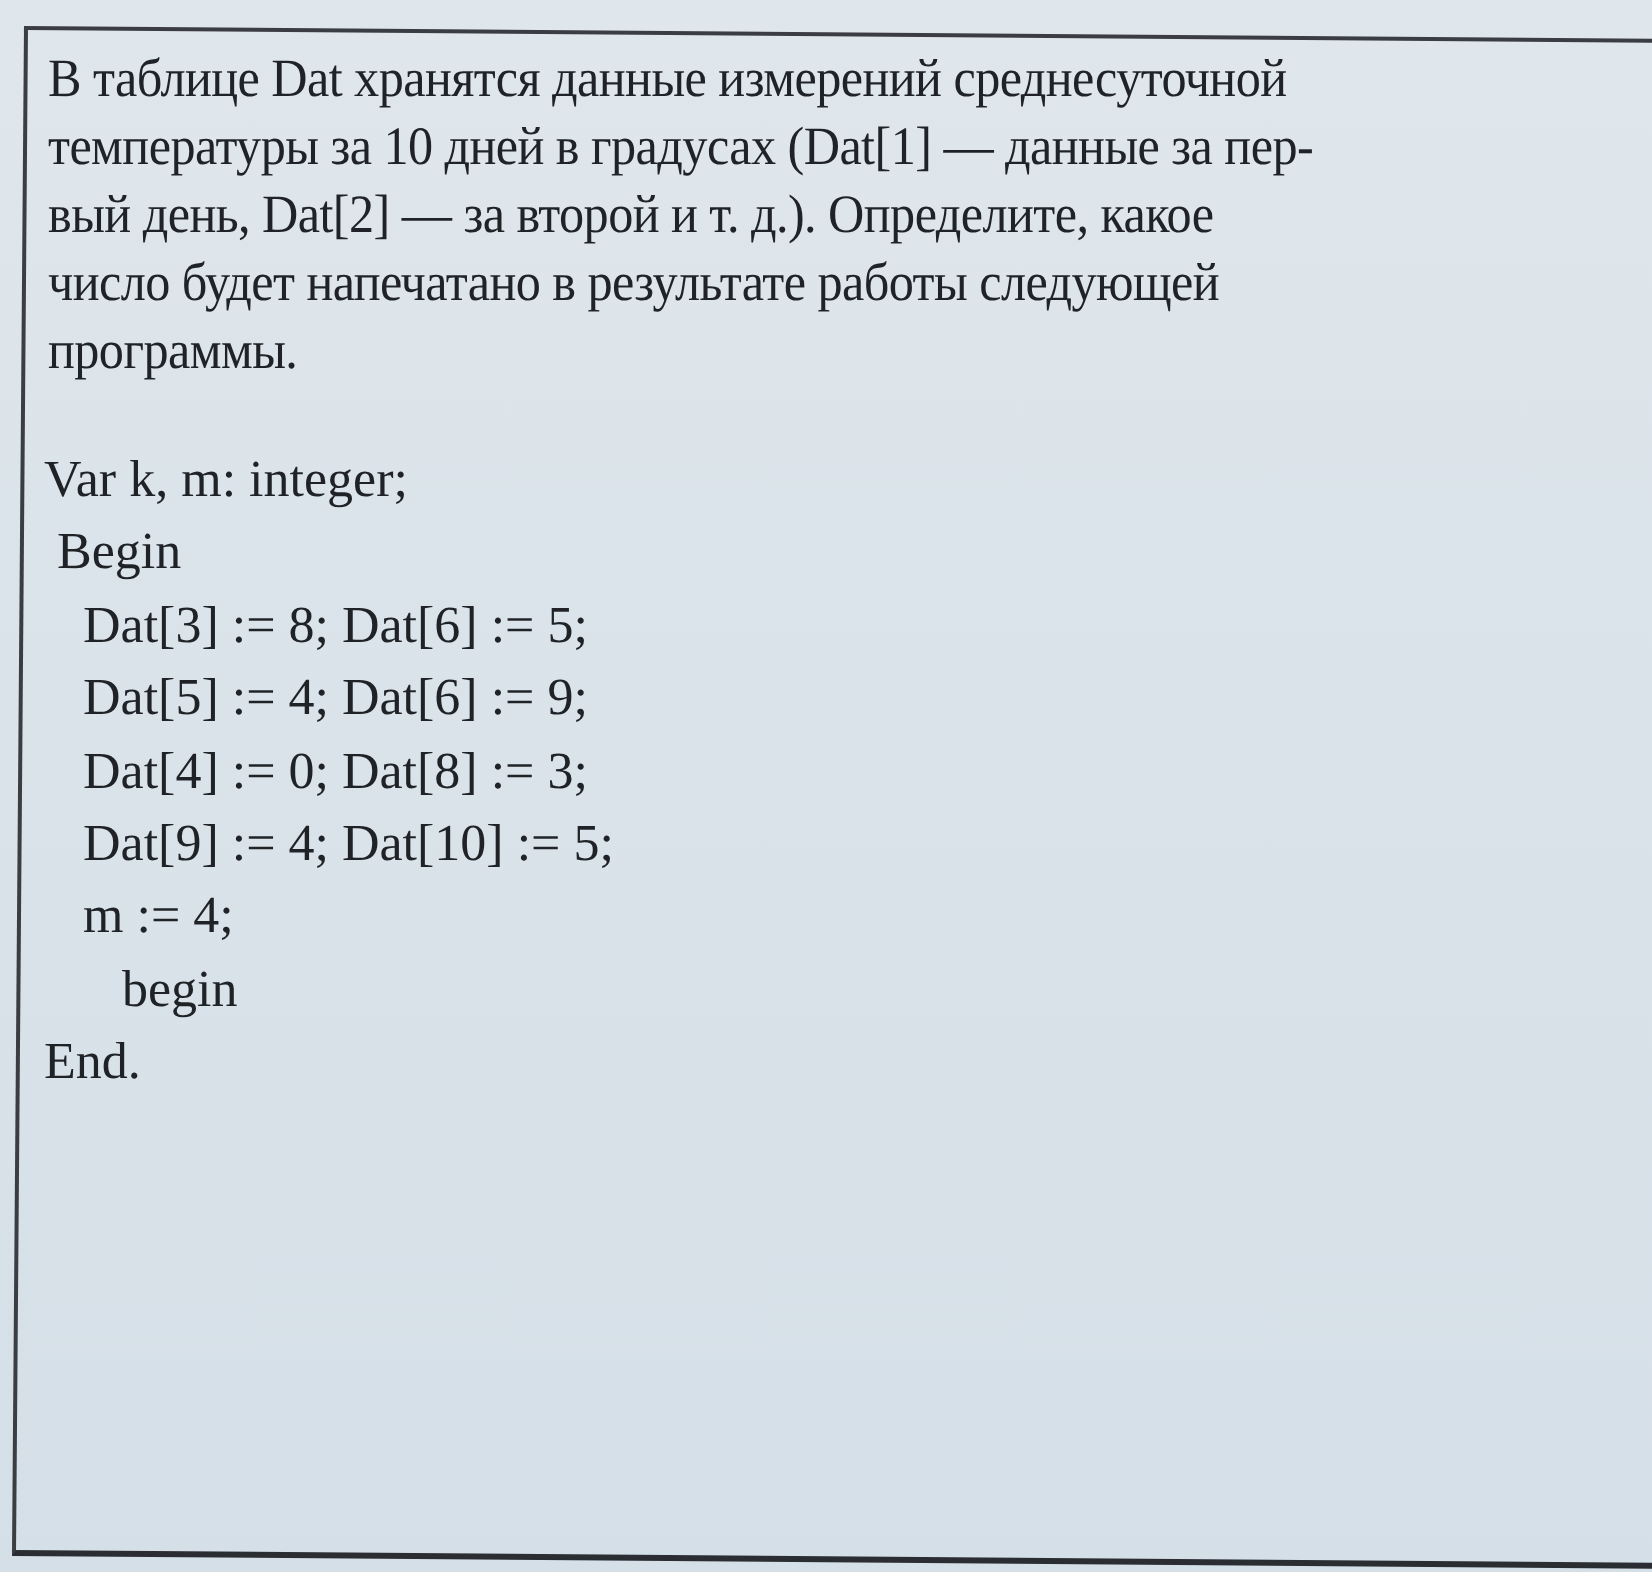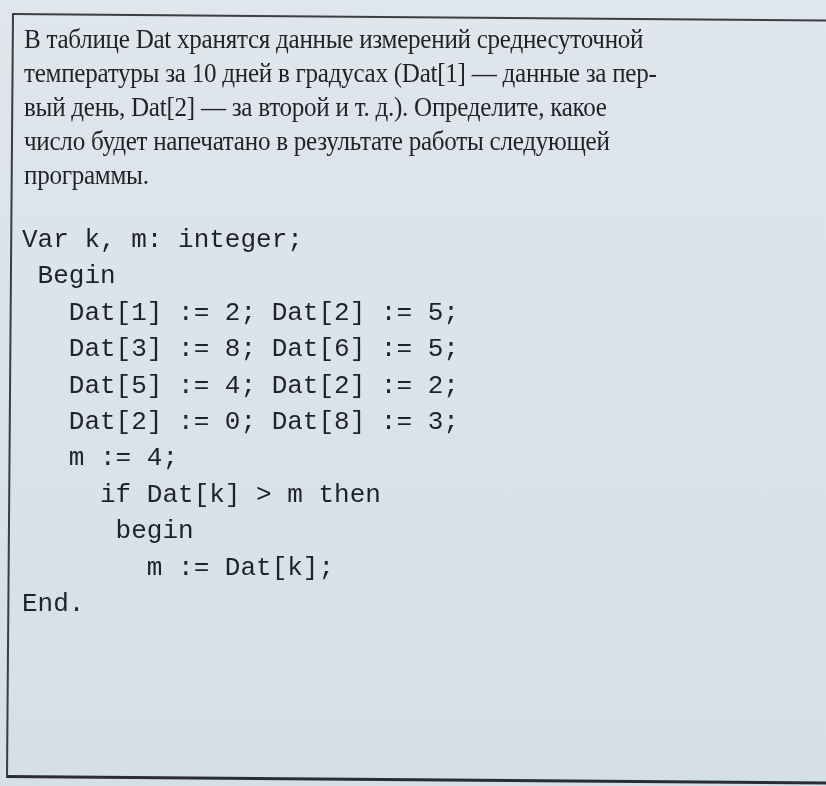--- a/index.html
+++ b/index.html
@@ -46,41 +46,38 @@
     .code {
       position: absolute;
       left: 22px;
       top: 222px;
       font-size: 26px;
       line-height: 36.4px;
     }
     .code .line {
       display: block;
       white-space: pre;
-      font-family: Liberation Mono, monospace;
     }
   </style>
 </head>
 <body>
 
 <div class="frame"></div>
 
 <div class="task">
   <span class="line">В таблице Dat хранятся данные измерений среднесуточной</span>
   <span class="line">температуры за 10 дней в градусах (Dat[1] — данные за пер-</span>
   <span class="line">вый день, Dat[2] — за второй и т. д.). Определите, какое</span>
   <span class="line">число будет напечатано в результате работы следующей</span>
   <span class="line">программы.</span>
 </div>
 
 <div class="code">
   <span class="line">Var k, m: integer;</span>
   <span class="line"> Begin</span>
-  <span class="line">   Dat[1] := 2; Dat[2] := 5;</span>
   <span class="line">   Dat[3] := 8; Dat[6] := 5;</span>
-  <span class="line">   Dat[5] := 4; Dat[2] := 2;</span>
-  <span class="line">   Dat[2] := 0; Dat[8] := 3;</span>
+  <span class="line">   Dat[5] := 4; Dat[6] := 9;</span>
+  <span class="line">   Dat[4] := 0; Dat[8] := 3;</span>
+  <span class="line">   Dat[9] := 4; Dat[10] := 5;</span>
   <span class="line">   m := 4;</span>
-  <span class="line">     if Dat[k] &gt; m then</span>
   <span class="line">      begin</span>
-  <span class="line">        m := Dat[k];</span>
   <span class="line">End.</span>
 </div>
 
 </body></html>

